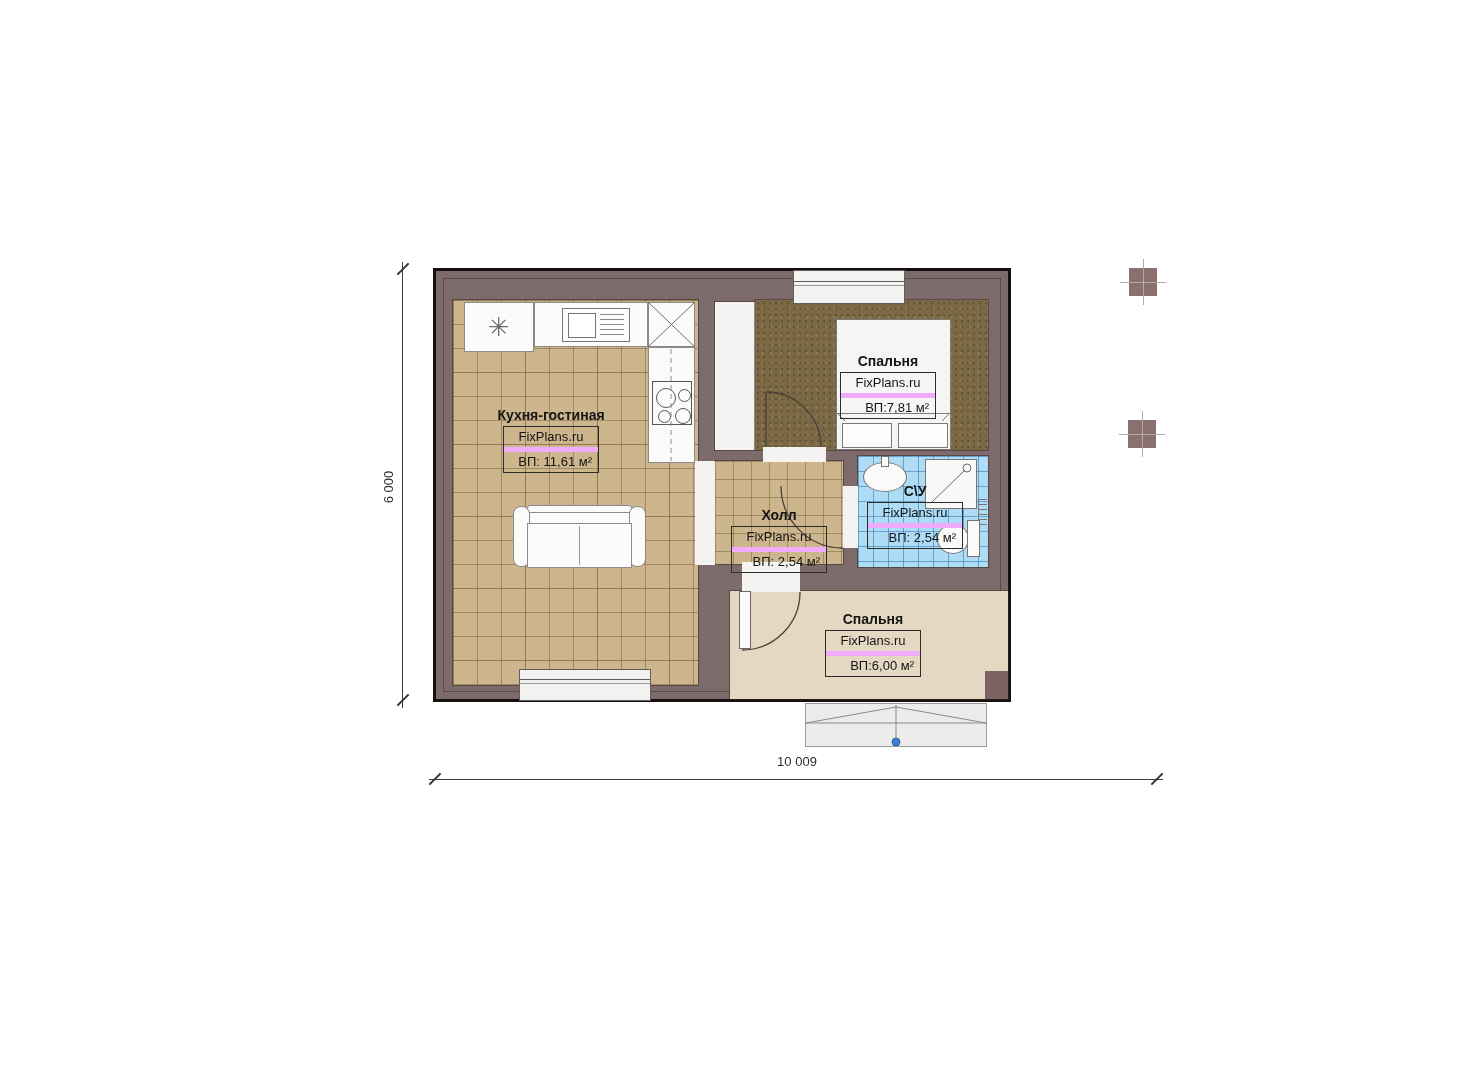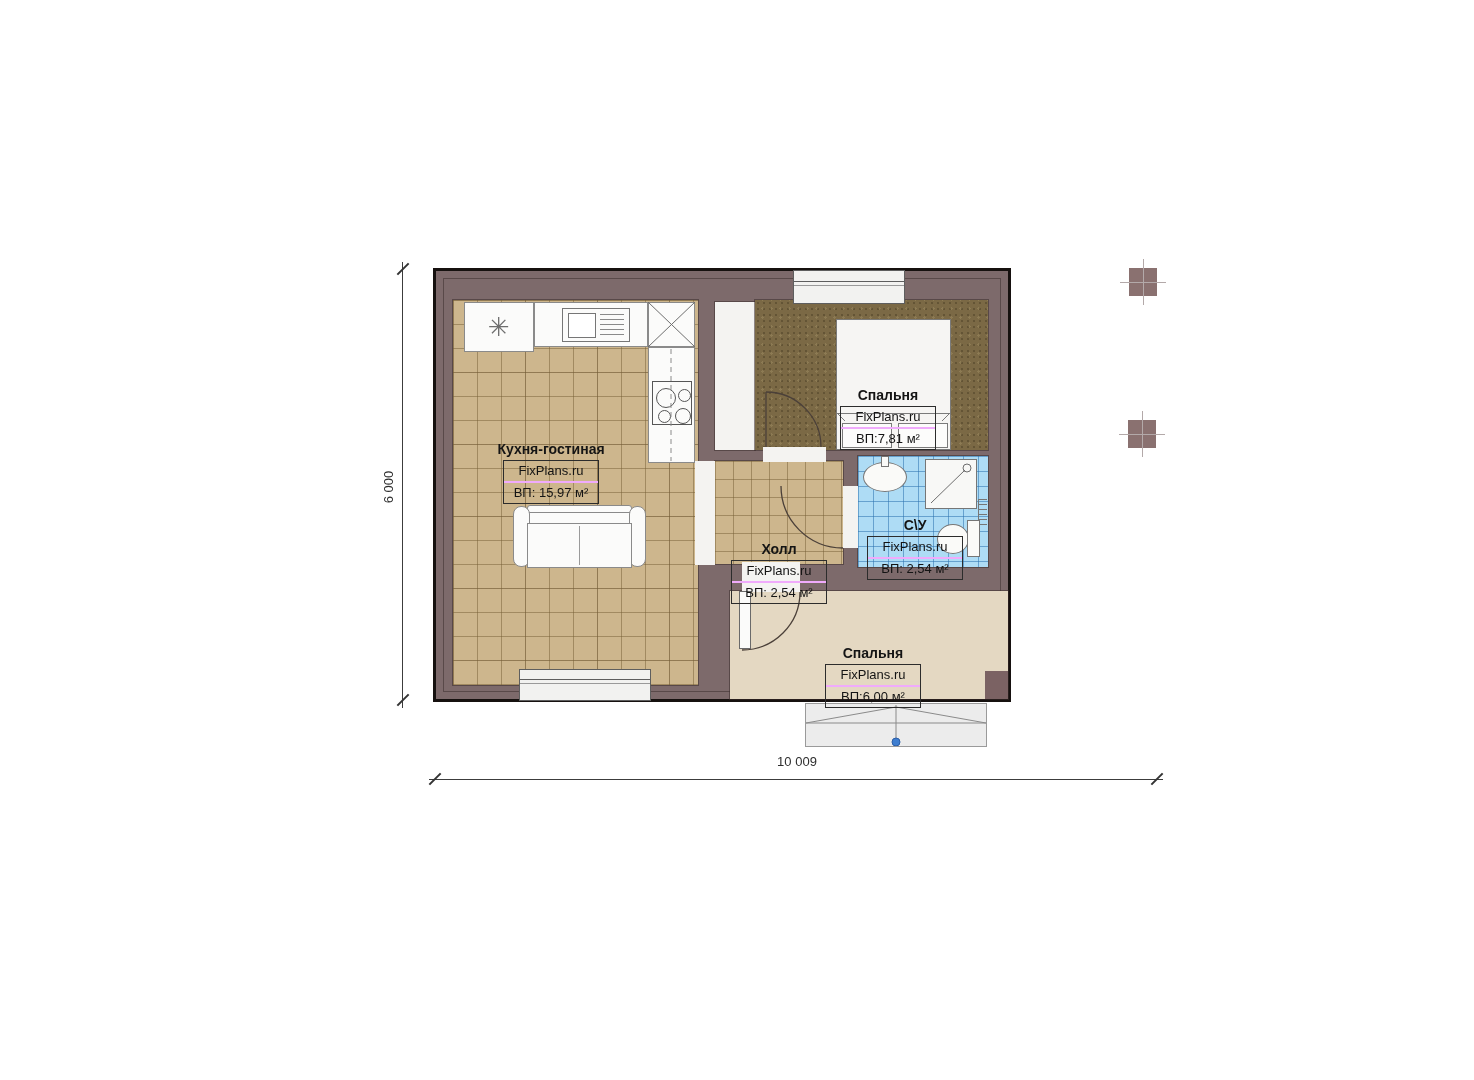--- a/index.html
+++ b/index.html
@@ -66,24 +66,24 @@
     background:repeating-linear-gradient(180deg,#8a8a8a 0 1px,transparent 1px 5px);}
   .burner{position:absolute;border:1px solid #565656;border-radius:50%;background:transparent;}
   .sofa-part{position:absolute;background:#fbfbfa;border:1px solid #8a8a8a;box-sizing:border-box;}
   .wc{position:absolute;background:#fafaf8;border:1px solid #767676;box-sizing:border-box;z-index:3;}
   .radiator{position:absolute;width:8px;height:28px;z-index:3;border-left:1px solid #767676;
     background:repeating-linear-gradient(180deg,#767676 0 1px,transparent 1px 5px);}
   
   .overlay{position:absolute;left:0;top:0;z-index:4;pointer-events:none;}
   
   .room-label{position:absolute;width:150px;text-align:center;color:#141414;z-index:5;transform:translateX(-50%);}
-  .room-title{font-size:14px;font-weight:bold;white-space:nowrap;margin-top:34px;}
+  .room-title{font-size:14px;font-weight:bold;white-space:nowrap;}
   .label-box{margin:3px auto 0;border:1px solid #2c2c2c;width:max-content;min-width:94px;background:transparent;}
   .label-row{font-size:13px;padding:1px 6px;line-height:18px;white-space:nowrap;}
-  .label-row + .label-row{border-top:2px solid #f0abfc;}
+  .label-row + .label-row{border-top:5px solid #f0abfc;text-align:right;}
   
   .steps{position:absolute;left:805px;top:703px;width:182px;height:44px;
     background:#ececec;border:1px solid #9a9a9a;box-sizing:border-box;}
   .column{position:absolute;width:28px;height:28px;background:#8a7170;}
   .column::before{content:"";position:absolute;top:50%;left:-9px;right:-9px;height:1px;background:#b3a9a9;}
   .column::after{content:"";position:absolute;left:50%;top:-9px;bottom:-9px;width:1px;background:#b3a9a9;}
   
   .dim-line{position:absolute;background:#3c3c3c;}
   .dim-tick{position:absolute;width:16px;height:2px;background:#333;transform:rotate(-45deg);}
   .dim-label{position:absolute;font-size:13px;color:#2e2e2e;white-space:nowrap;}
@@ -163,21 +163,21 @@
       <path d="M495,232 L529,199" stroke="#6e6e6e" stroke-width="1"></path>
       <circle cx="531" cy="197" r="4" stroke="#6e6e6e" stroke-width="1"></circle>
       <path d="M400,141 L409,150 M515,141 L506,150" stroke="#7a7a7a" stroke-width="1"></path>
     </g>
   </svg>
 
   <div class="room-label" style="left:115px;top:136px;">
     <div class="room-title">Кухня-гостиная</div>
     <div class="label-box">
       <div class="label-row">FixPlans.ru</div>
-      <div class="label-row">ВП: 15,97 м²</div>
+      <div class="label-row">ВП: 11,61 м²</div>
     </div>
   </div>
   <div class="room-label" style="left:452px;top:82px;">
     <div class="room-title">Спальня</div>
     <div class="label-box">
       <div class="label-row">FixPlans.ru</div>
       <div class="label-row">ВП:7,81 м²</div>
     </div>
   </div>
   <div class="room-label" style="left:343px;top:236px;">

